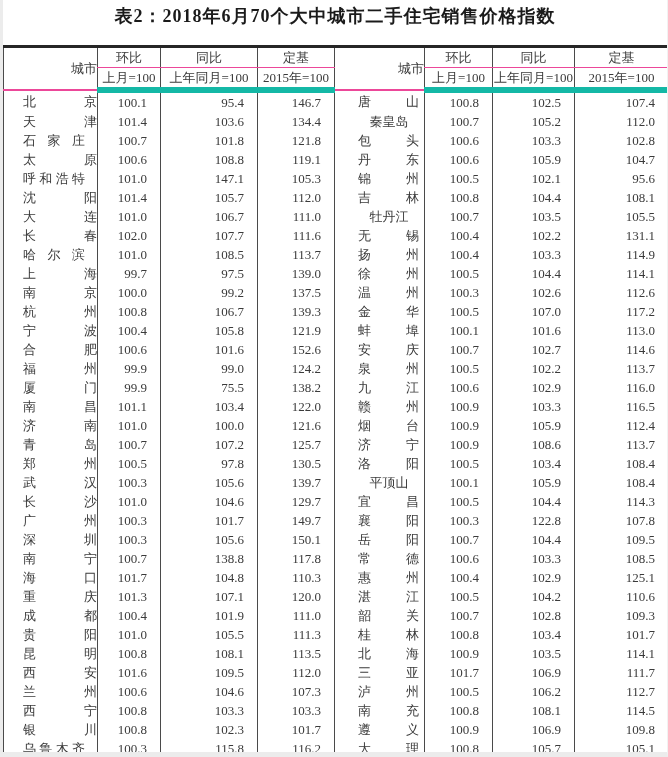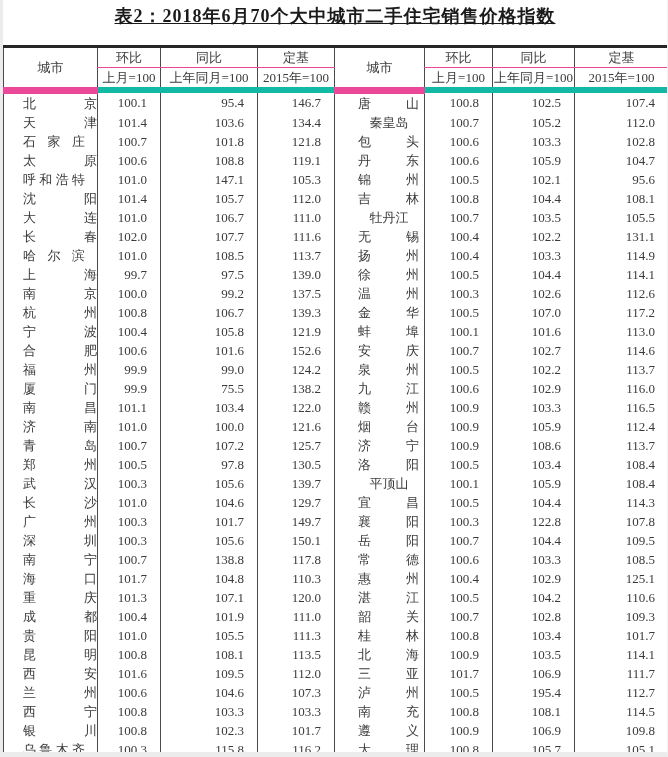--- a/index.html
+++ b/index.html
@@ -15,21 +15,20 @@
     overflow:hidden;
   }
   .page-title{
     margin:5px 0 0 0;
     text-align:center;
     font-size:18px;
     font-weight:bold;
     color:#1a1a1a;
     letter-spacing:1px;
     line-height:22px;
-    text-decoration:underline;
   }
   table.idx{
     margin-top:18px;
     width:665px;
     table-layout:fixed;
     border-collapse:collapse;
     border-top:3px solid #262626;
     border-bottom:3px solid #262626;
     border-left:1px solid #4a4a4a;
     border-right:1px solid #4a4a4a;
@@ -41,21 +40,21 @@
     font-weight:normal;
     font-size:13px;
     color:#3a3a3a;
     white-space:nowrap;
     overflow:hidden;
   }
   thead th{height:19px;line-height:19px;text-align:center;}
   thead tr.hrow1 th.sub-split{border-bottom:1px solid #ec4899;}
   thead th{border-bottom-width:1px;}
   thead tr.hrow2 th{border-bottom:6px solid #14b8a6;}
-  th.cityhead{border-bottom:7px solid #ec4899;}
+  th.cityhead{border-bottom:2px solid #ec4899;text-align:right;}
   tbody td{height:19px;line-height:19px;}
   td.num{text-align:right;padding-right:13px;}
   td.city{padding-left:19px;}
   td.cityR{padding-left:23px;}
   .cname{display:flex;align-items:center;}
   .cname span{display:block;}
   .sp74{width:74px;justify-content:space-between;}
   .sp62{width:62px;justify-content:space-between;}
   .sp61{width:61px;justify-content:space-between;}
   .ctr{width:62px;justify-content:center;}
@@ -734,21 +733,21 @@
         <td class="num">100.6</td>
         <td class="num">104.6</td>
         <td class="num">107.3</td>
         <td class="city cityR">
           <span class="cname sp61">
             <span>泸</span>
             <span>州</span>
           </span>
         </td>
         <td class="num">100.5</td>
-        <td class="num">195.4</td>
+        <td class="num">106.2</td>
         <td class="num">112.7</td>
       </tr>
       <tr>
         <td class="city">
           <span class="cname sp74">
             <span>西</span>
             <span>宁</span>
           </span>
         </td>
         <td class="num">100.8</td>

